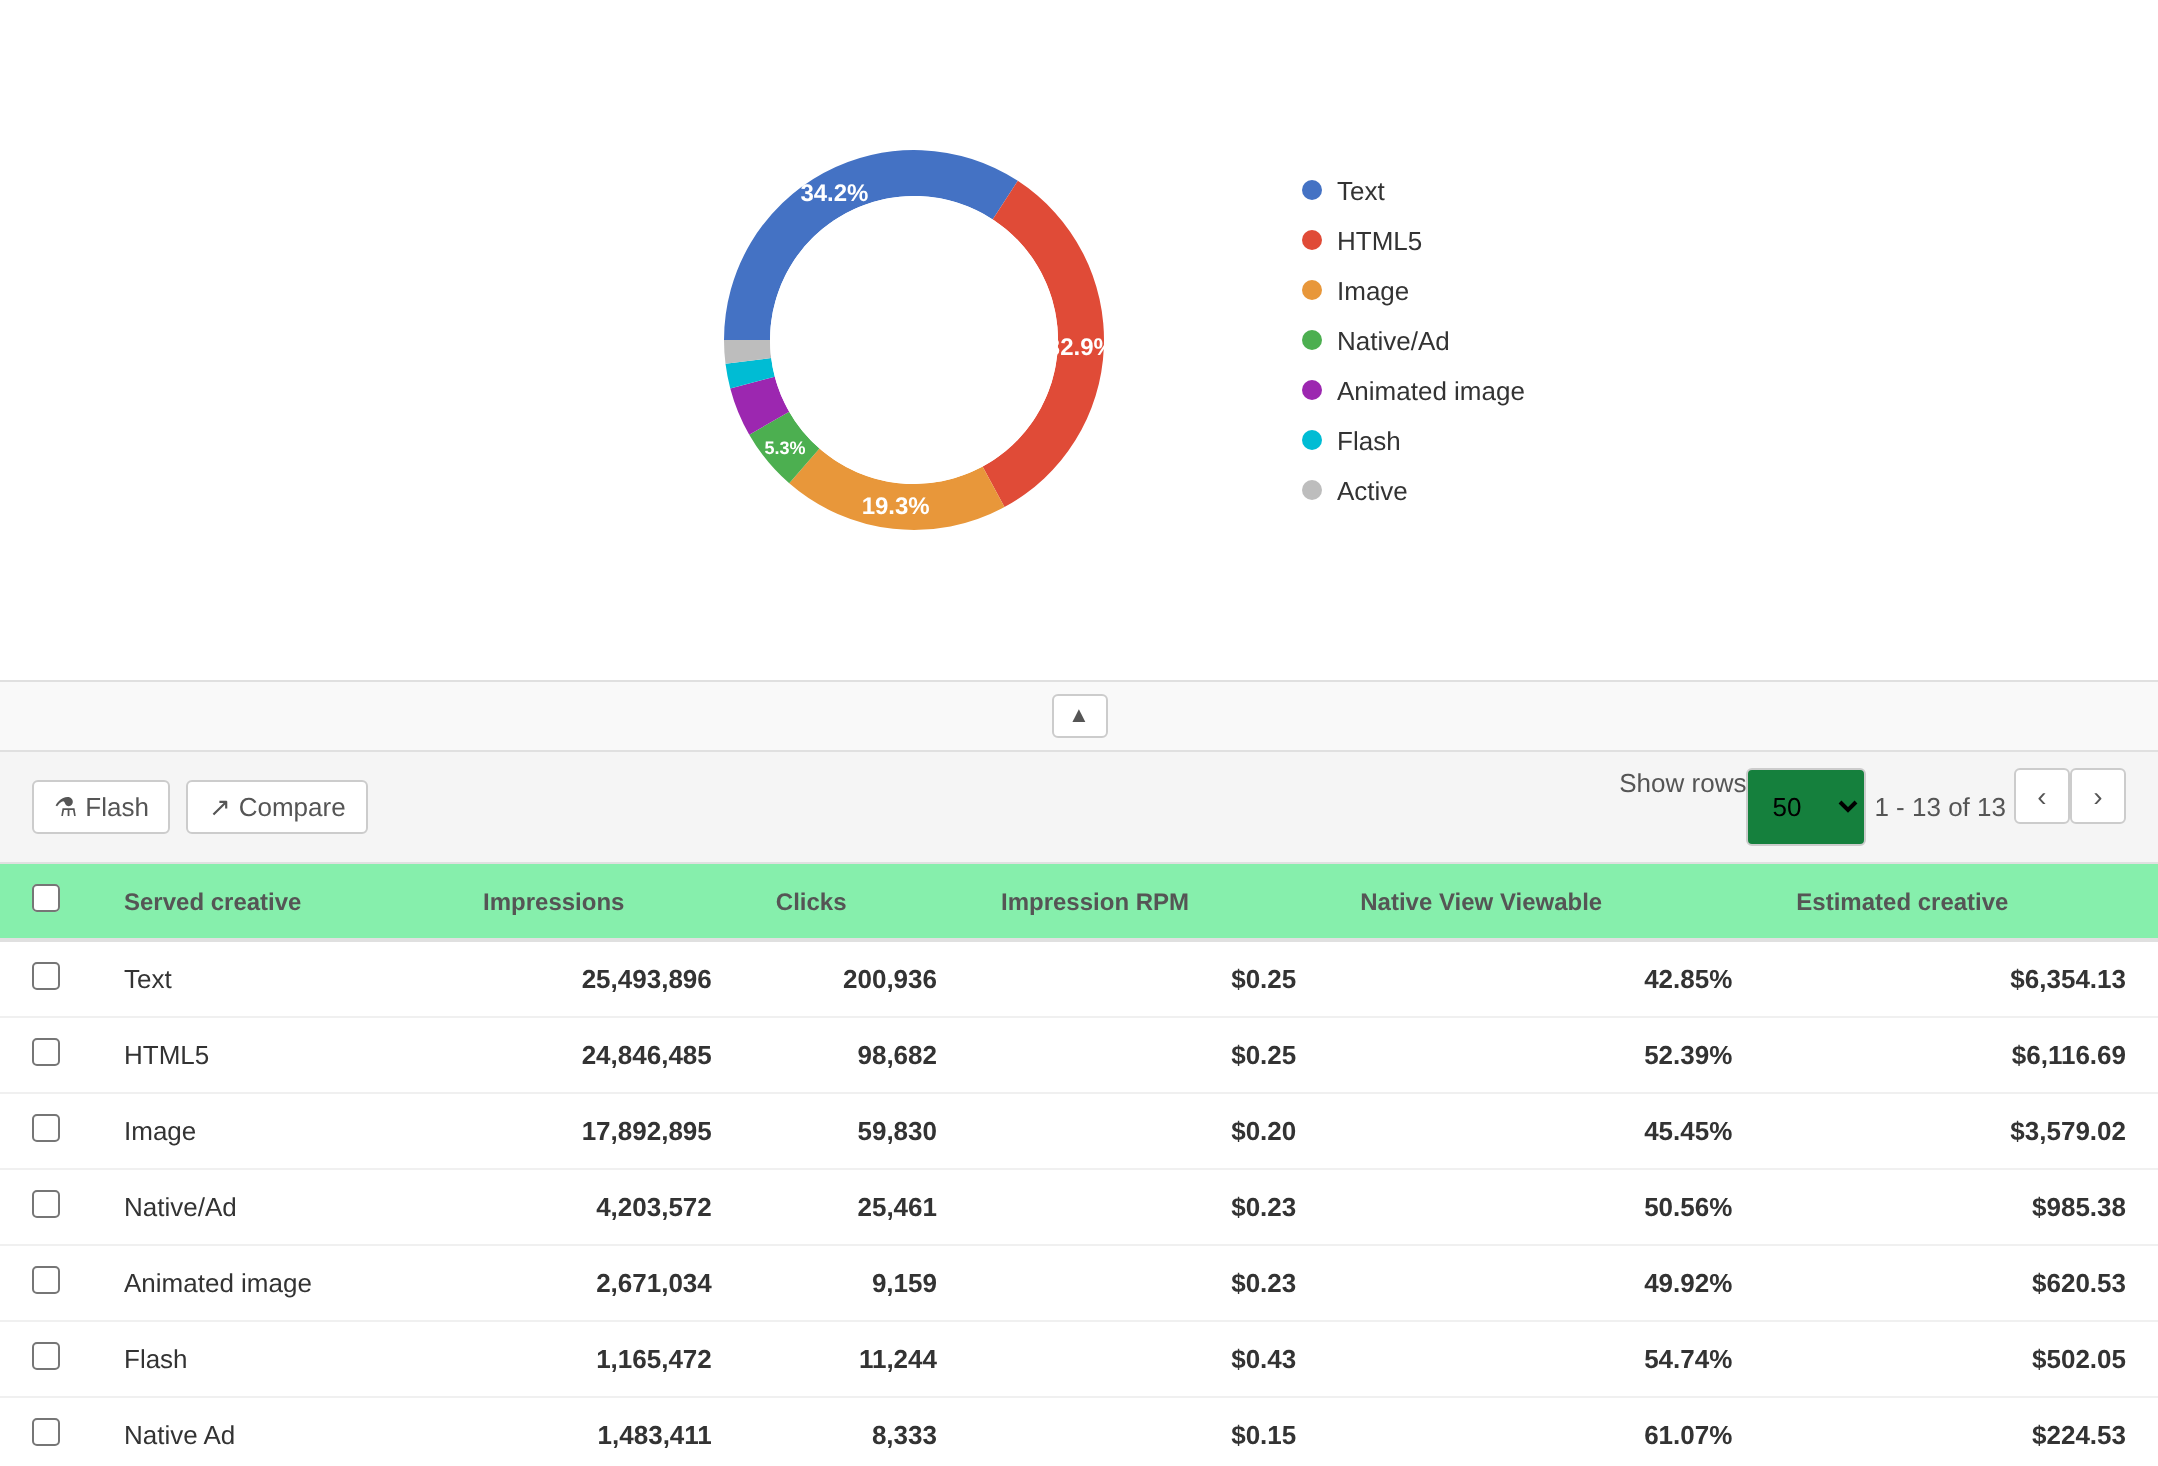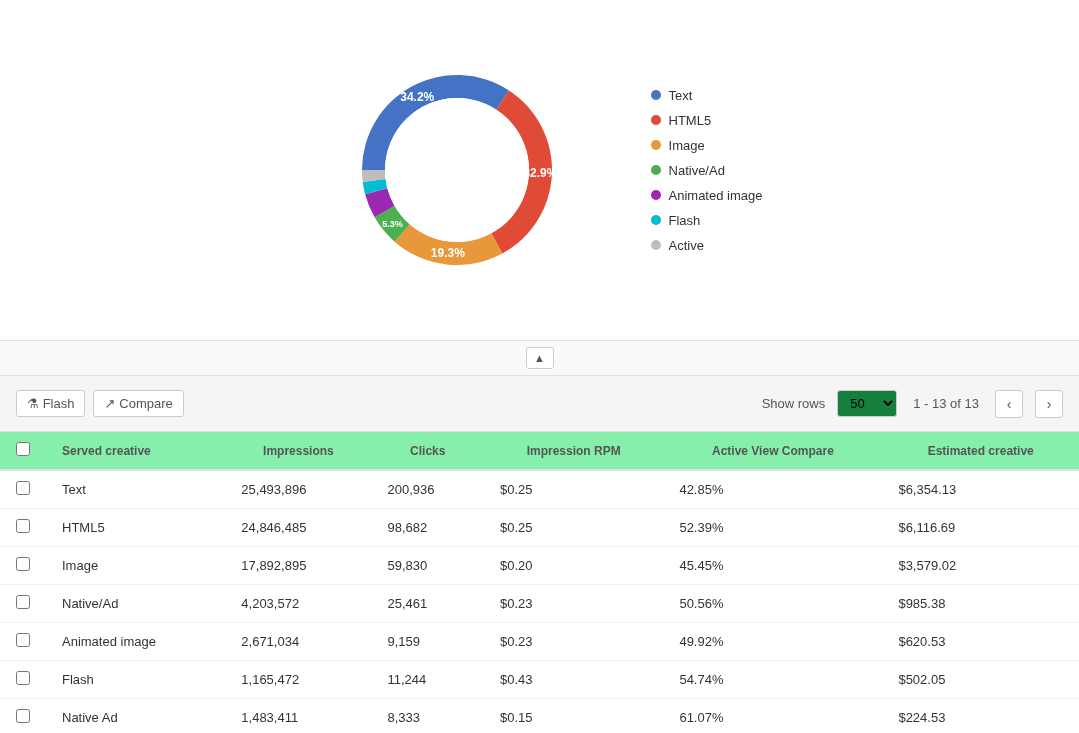--- a/index.html
+++ b/index.html
@@ -67,22 +67,21 @@
       background: #fff;
       border-radius: 3px;
       cursor: pointer;
       font-size: 13px;
       color: #555;
     }
 
     .toolbar-right {
       margin-left: auto;
       display: flex;
-      align-items: center;
-      gap: 12px;
+      gap: 0;
     }
 
     .show-rows-label {
       font-size: 13px;
       color: #555;
     }
 
     .rows-select {
       border: 1px solid #ccc;
       border-radius: 3px;
@@ -124,29 +123,29 @@
 
     th {
       padding: 10px 16px;
       text-align: left;
       font-size: 12px;
       font-weight: 600;
       color: #555;
       white-space: nowrap;
     }
 
-    th.right { text-align: center; }
+    th.right { text-align: left; }
 
     td {
       padding: 10px 16px;
       border-bottom: 1px solid #f0f0f0;
       font-size: 13px;
     }
 
-    td.right { text-align: left; }
+    td.right { text-align: right; font-weight: bold; }
 
     .checkbox-col { width: 36px; }
 
     input[type="checkbox"] {
       width: 14px;
       height: 14px;
       cursor: pointer;
     }
 
     .collapse-btn {
@@ -262,21 +261,21 @@
         <th class="right">
           <span>Impressions</span>
         </th>
         <th class="right">
           <span>Clicks</span>
         </th>
         <th class="right">
           <span>Impression RPM</span>
         </th>
         <th class="right">
-          <span>Active View Compare</span>
+          <span>Native View Viewable</span>
         </th>
         <th class="right">
           <span>Estimated creative</span>
         </th>
       </tr>
     </thead>
     <tbody id="table-body">
     <tr>
     <td class="checkbox-col">
       <input type="checkbox" style="">

